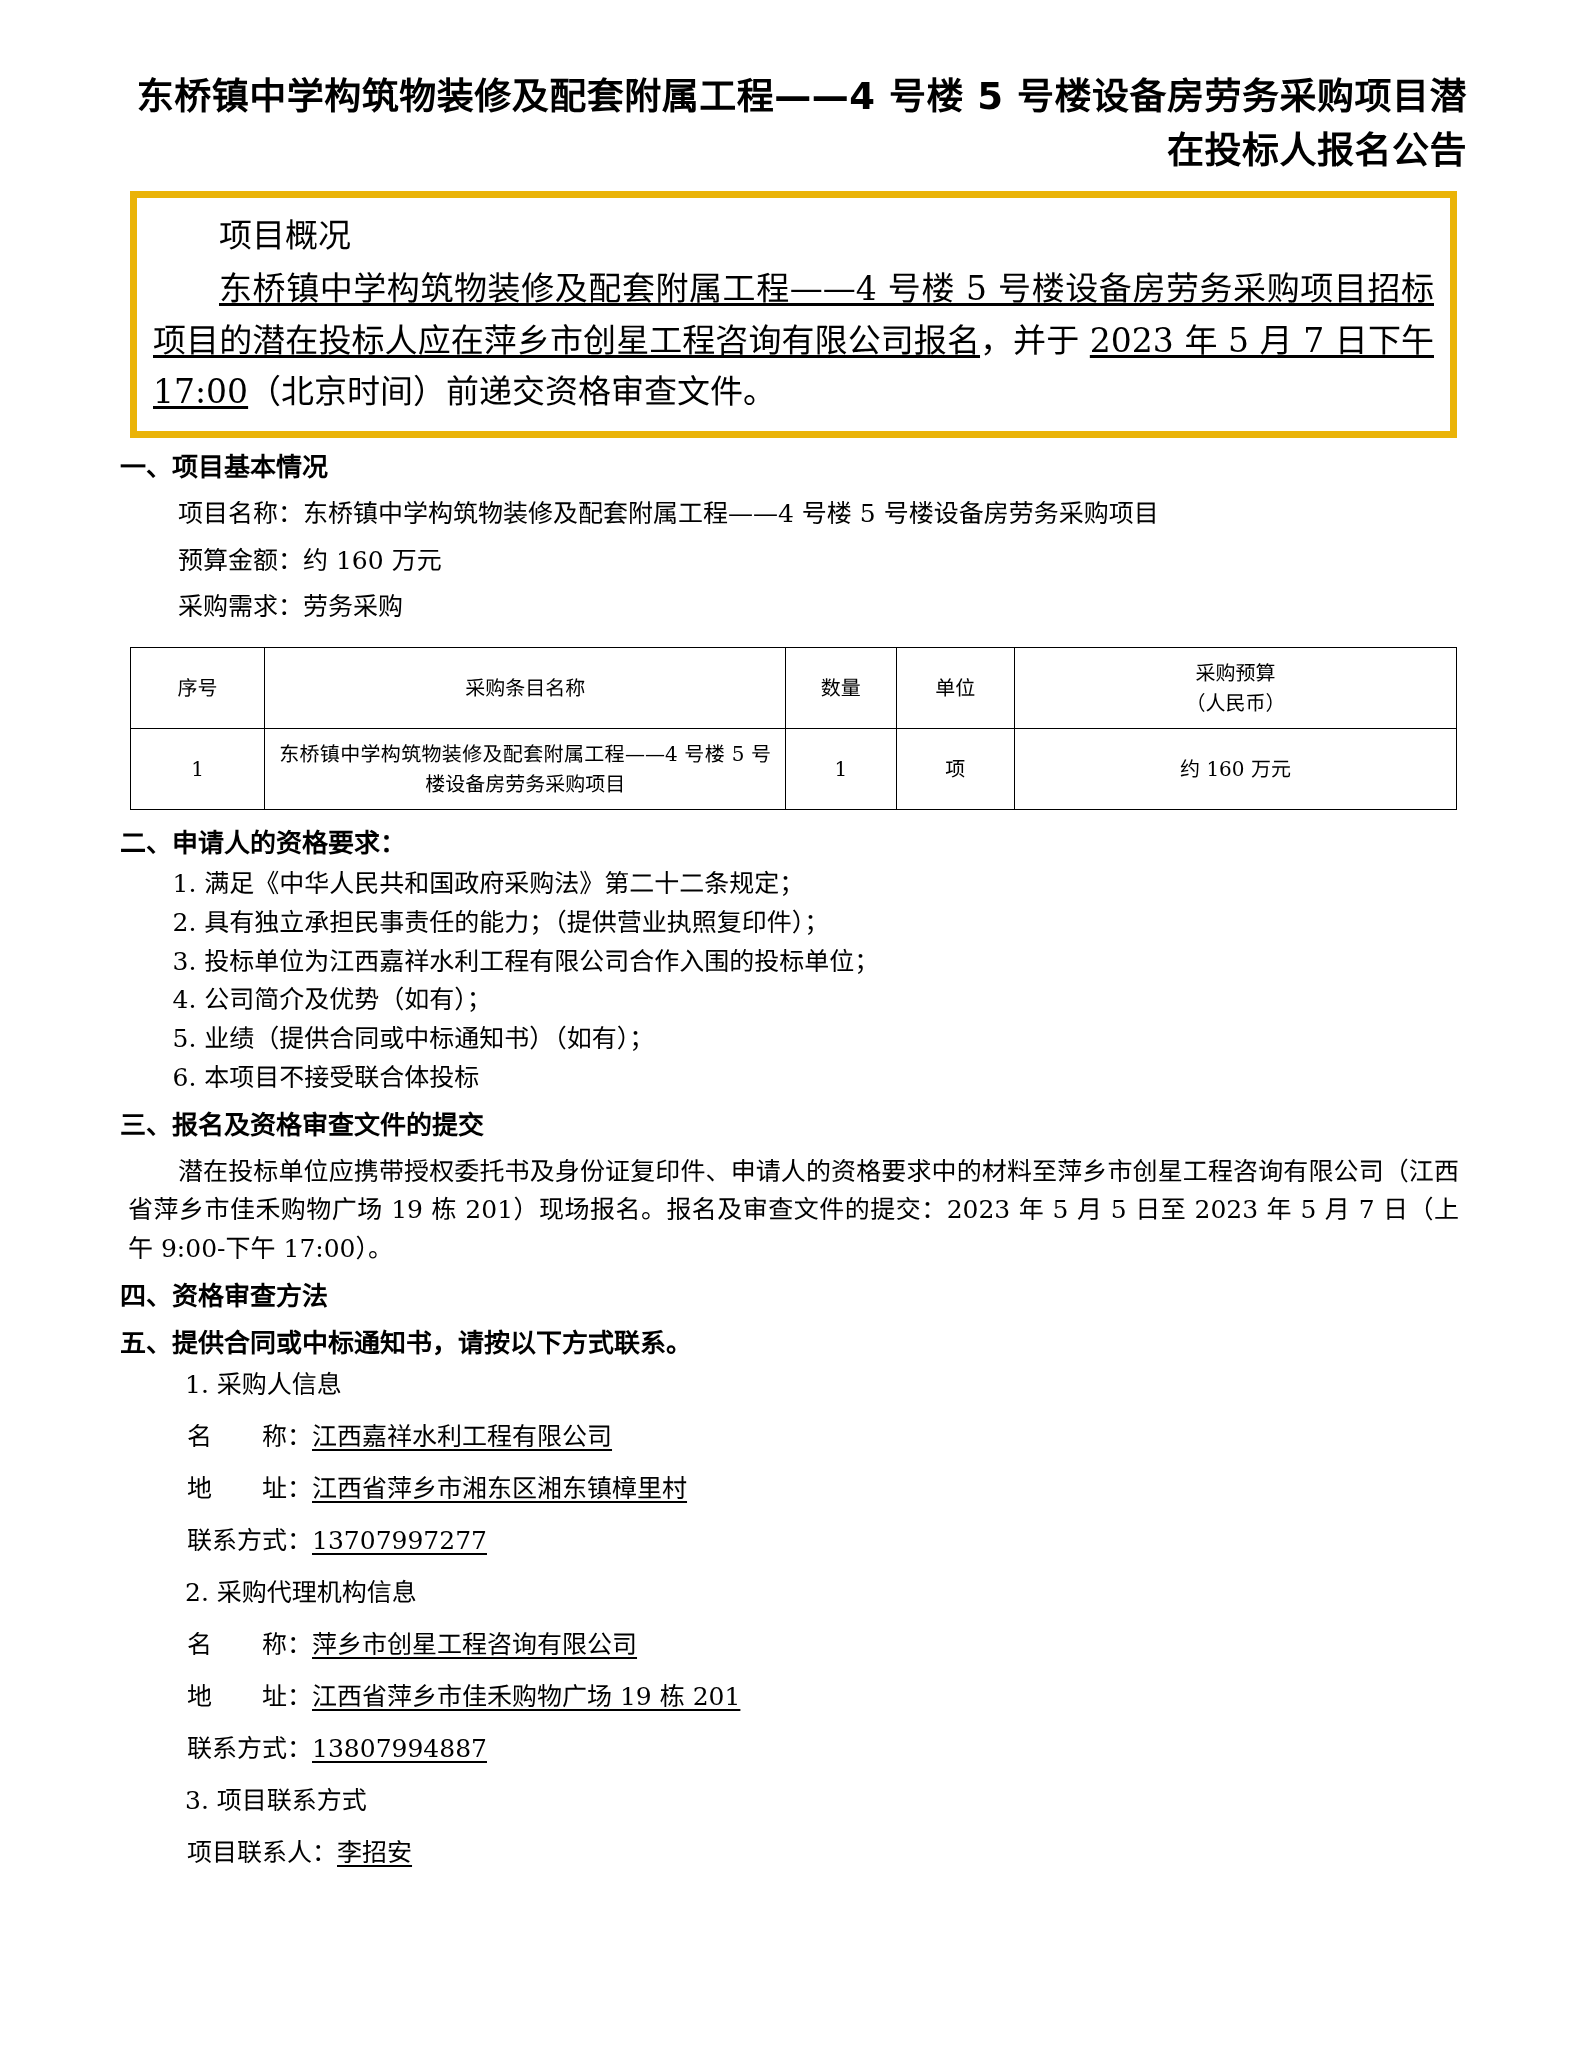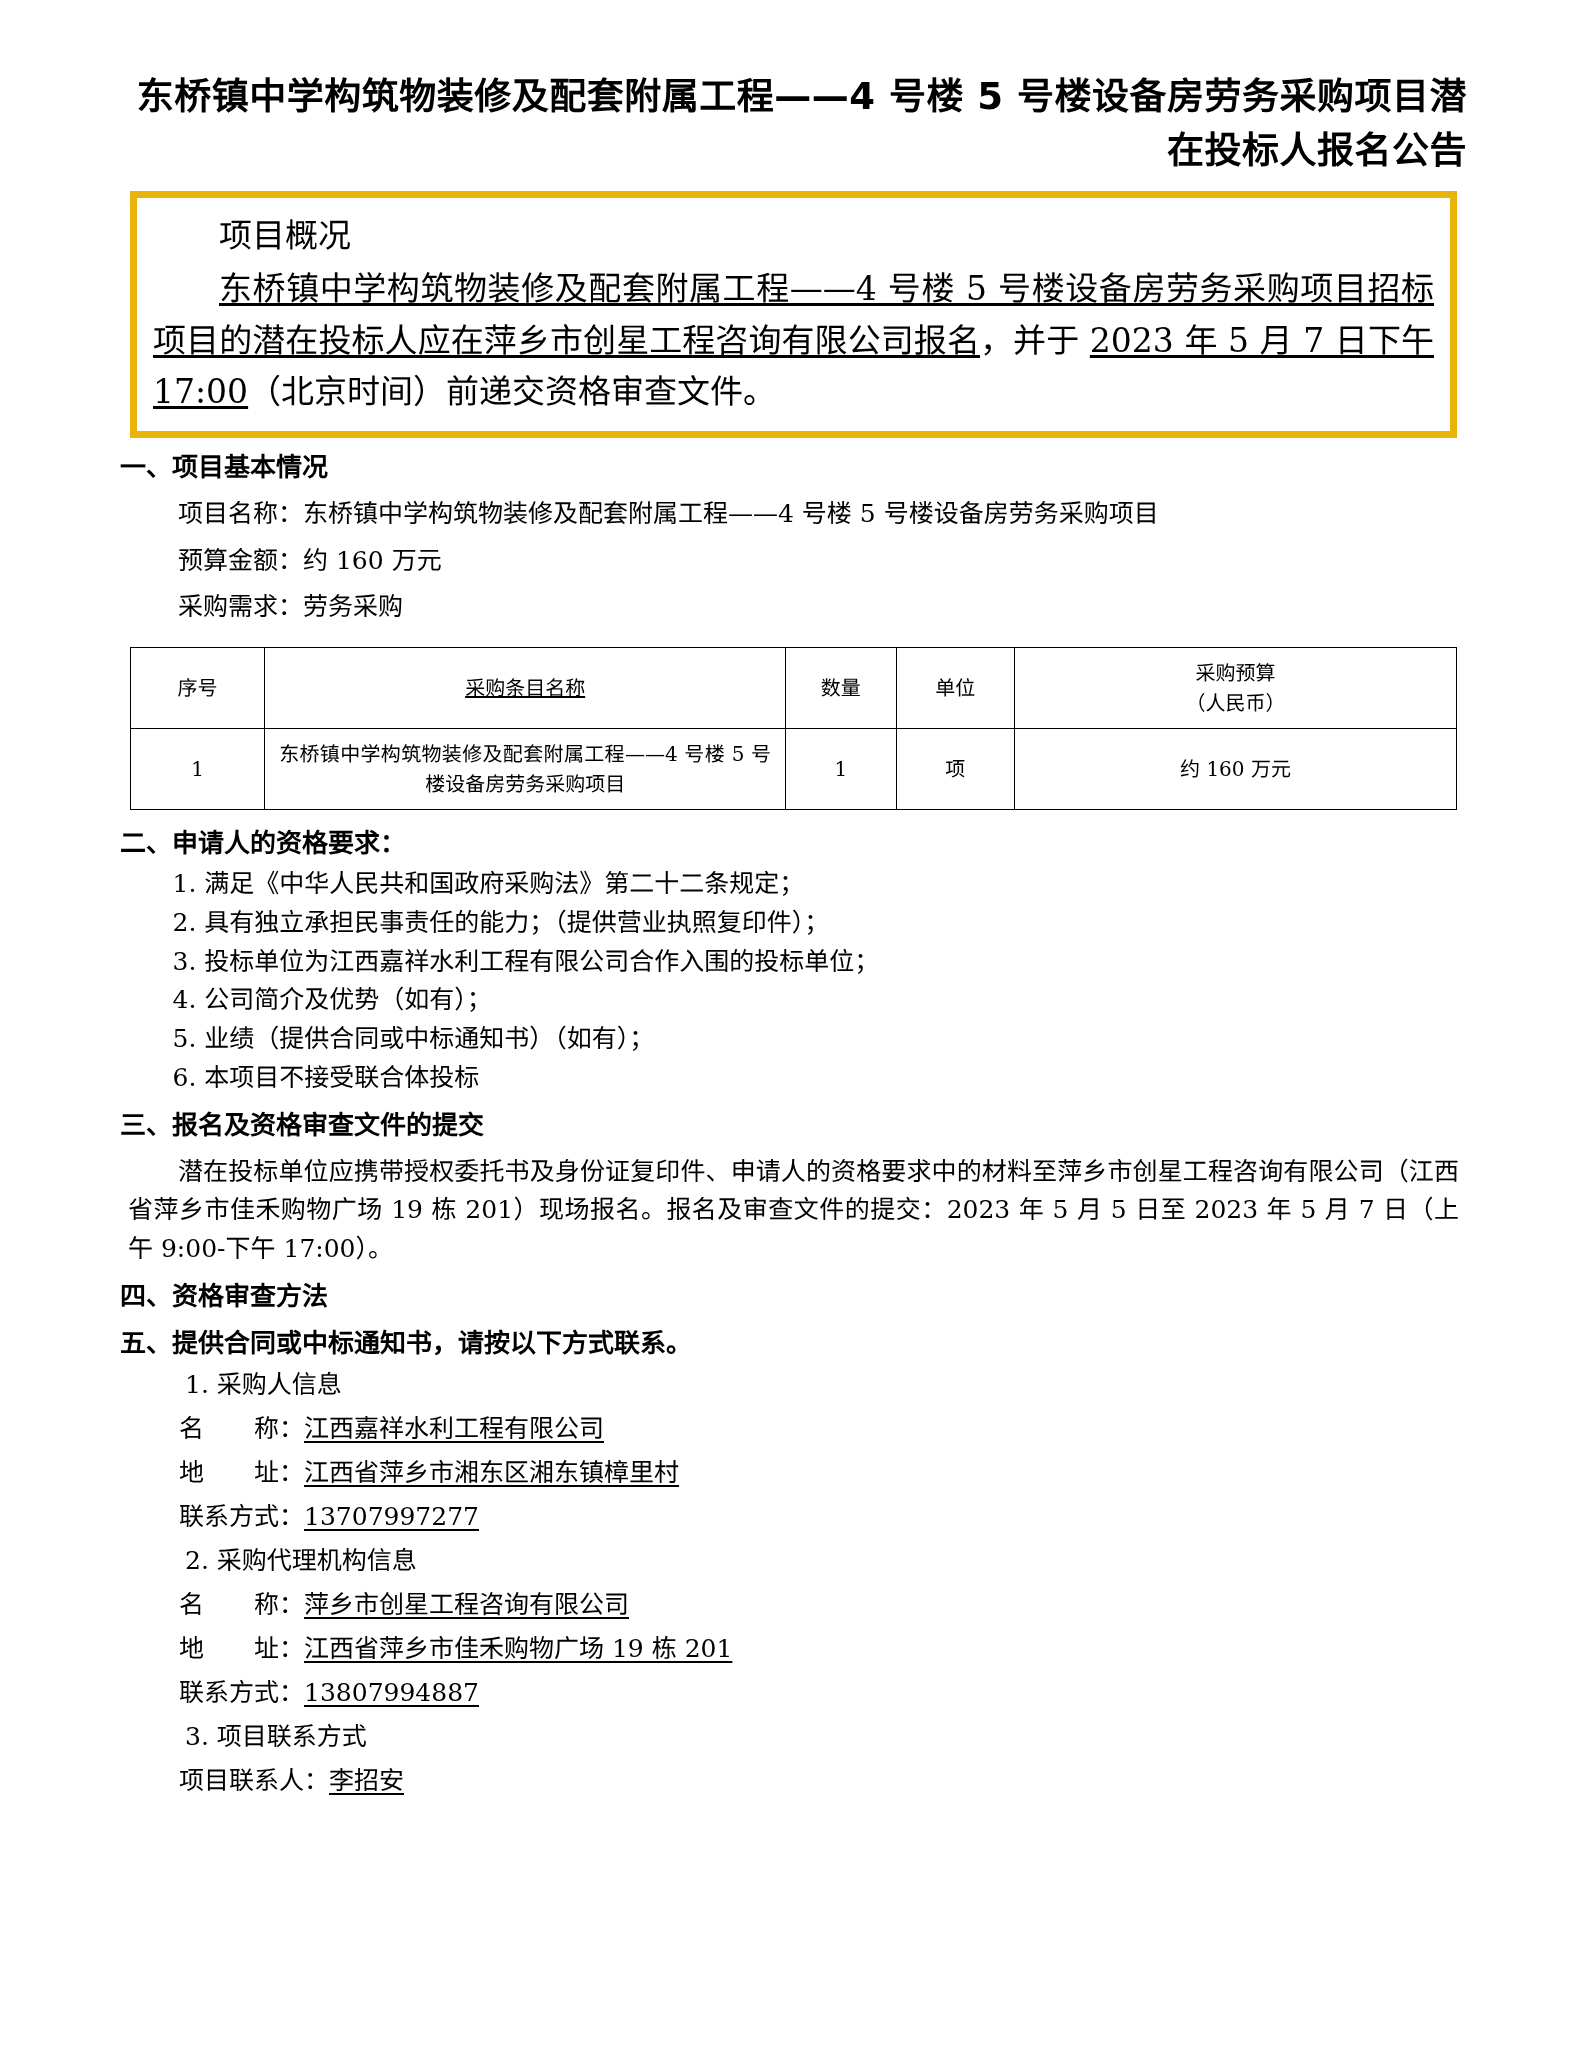--- a/index.html
+++ b/index.html
@@ -78,28 +78,28 @@
     vertical-align: middle;
     line-height: 1.5;
     font-weight: normal;
   }
   table.proc td.namecell {
     text-align: justify;
     text-align-last: center;
     padding: 10px 14px;
   }
   .col-no { width: 8.5%; }
-  .col-name { width: 33%; text-decoration: underline; }
+  .col-name { width: 33%; }
   .col-qty { width: 7%; }
   .col-unit { width: 7.5%; }
   .col-budget { width: 28%; }
   .contact-line {
     font-size: 25px;
     line-height: 1.6;
-    margin: 4px;
+    margin: 12px;
     padding-left: 2.2em;
     white-space: pre;
   }
   .contact-line .lbl {
     display: inline-block;
   }
   .contact-line .val {
     text-decoration: underline;
     text-underline-offset: 4px;
   }

